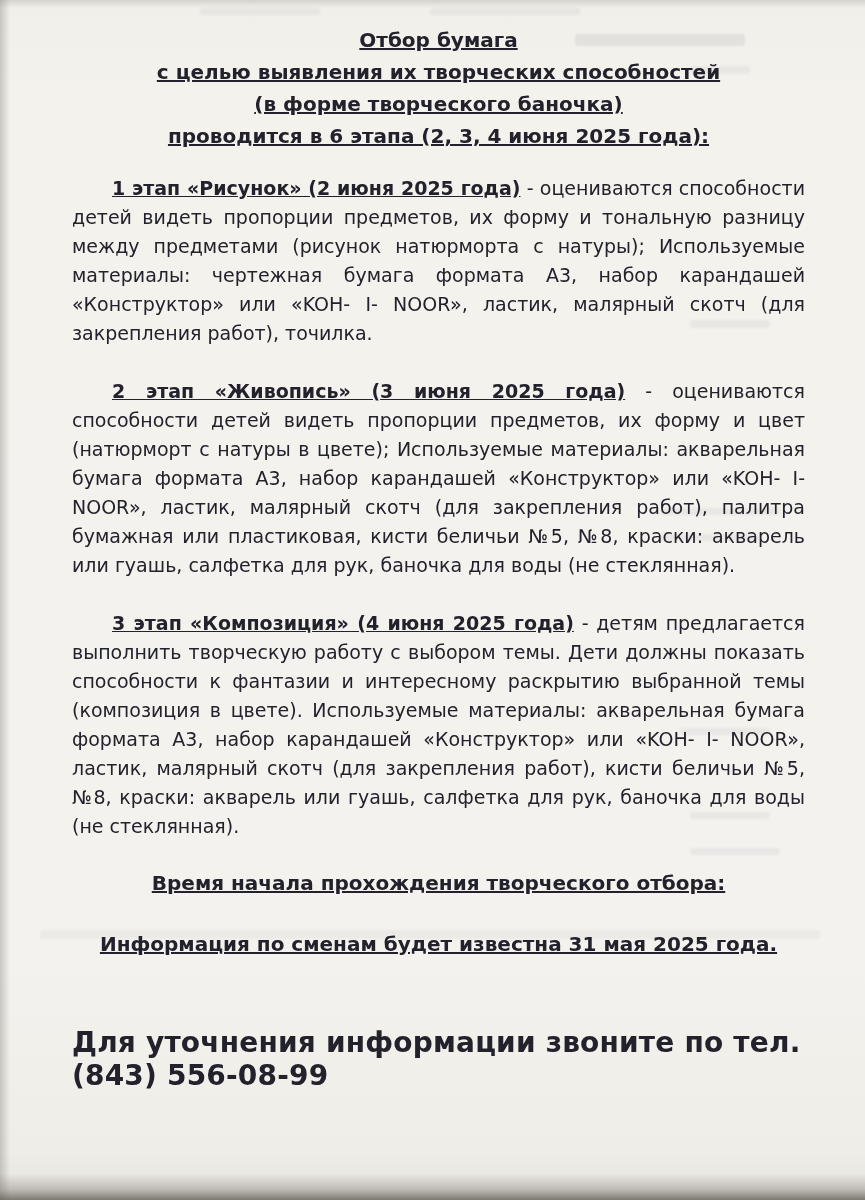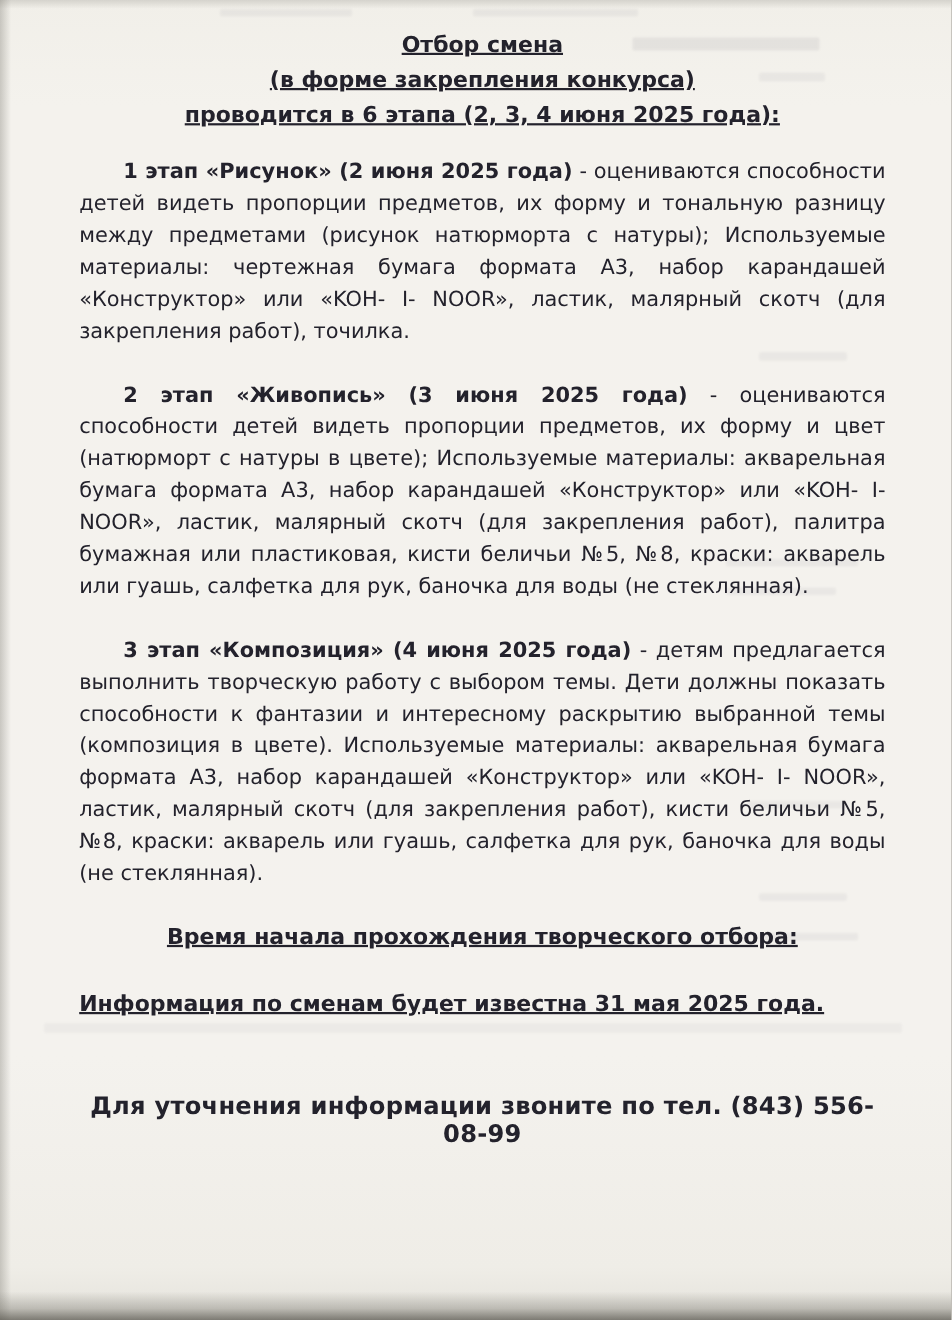--- a/index.html
+++ b/index.html
@@ -77,40 +77,40 @@
   .u { text-decoration: underline; }
   .para {
     font-size: 19px;
     line-height: 29px;
     text-align: justify;
     text-indent: 40px;
     margin: 0 0 29px 0;
   }
   .lead {
     font-weight: bold;
+    text-decoration: underline;
   }
   .schedule-block {
     margin-top: 10px;
     text-align: center;
     font-weight: bold;
     font-size: 20px;
     line-height: 26px;
   }
   .schedule-heading { margin-bottom: 2px; }
   .info-line {
     margin-top: 36px;
-    text-align: left;
+    text-align: center;
     font-weight: bold;
     font-size: 20px;
   }
   .phone-line {
     margin-top: 70px;
-    text-align: center;
     font-weight: bold;
-    font-size: 22px;
+    font-size: 28px;
     letter-spacing: 0.2px;
   }
 </style>
 </head>
 <body>
 
 <div class="scan-page">
 
   <div class="artifact a1"></div>
   <div class="artifact a2"></div>
@@ -120,22 +120,23 @@
   <div class="artifact a6"></div>
   <div class="artifact a7"></div>
   <div class="artifact a8"></div>
   <div class="artifact a9"></div>
   <div class="artifact a10"></div>
   <div class="artifact a11"></div>
 
   <div class="content">
 
     <div class="title-block">
-      <div><span class="u">Отбор смена</span></div>
-      <div><span class="u">(в форме закрепления конкурса)</span></div>
+      <div><span class="u">Отбор бумага</span></div>
+      <div><span class="u">с целью выявления их творческих способностей</span></div>
+      <div><span class="u">(в форме творческого баночка)</span></div>
       <div><span class="u">проводится в 6 этапа (2, 3, 4 июня 2025 года):</span></div>
     </div>
 
     <p class="para"><span class="lead">1 этап «Рисунок» (2 июня 2025 года)</span><span> - оцениваются способности детей видеть пропорции предметов, их форму и тональную разницу между предметами (рисунок натюрморта с натуры); Используемые материалы: чертежная бумага формата А3, набор карандашей «Конструктор» или «KOH- I- NOOR», ластик, малярный скотч (для закрепления работ), точилка.</span></p>
 
     <p class="para"><span class="lead">2 этап «Живопись» (3 июня 2025 года)</span><span> - оцениваются способности детей видеть пропорции предметов, их форму и цвет (натюрморт с натуры в цвете); Используемые материалы: акварельная бумага формата А3, набор карандашей «Конструктор» или «KOH- I- NOOR», ластик, малярный скотч (для закрепления работ), палитра бумажная или пластиковая, кисти беличьи №5, №8, краски: акварель или гуашь, салфетка для рук, баночка для воды (не стеклянная).</span></p>
 
     <p class="para"><span class="lead">3 этап «Композиция» (4 июня 2025 года)</span><span> - детям предлагается выполнить творческую работу с выбором темы. Дети должны показать способности к фантазии и интересному раскрытию выбранной темы (композиция в цвете). Используемые материалы: акварельная бумага формата А3, набор карандашей «Конструктор» или «KOH- I- NOOR», ластик, малярный скотч (для закрепления работ), кисти беличьи №5, №8, краски: акварель или гуашь, салфетка для рук, баночка для воды (не стеклянная).</span></p>
 
     <div class="schedule-block">

